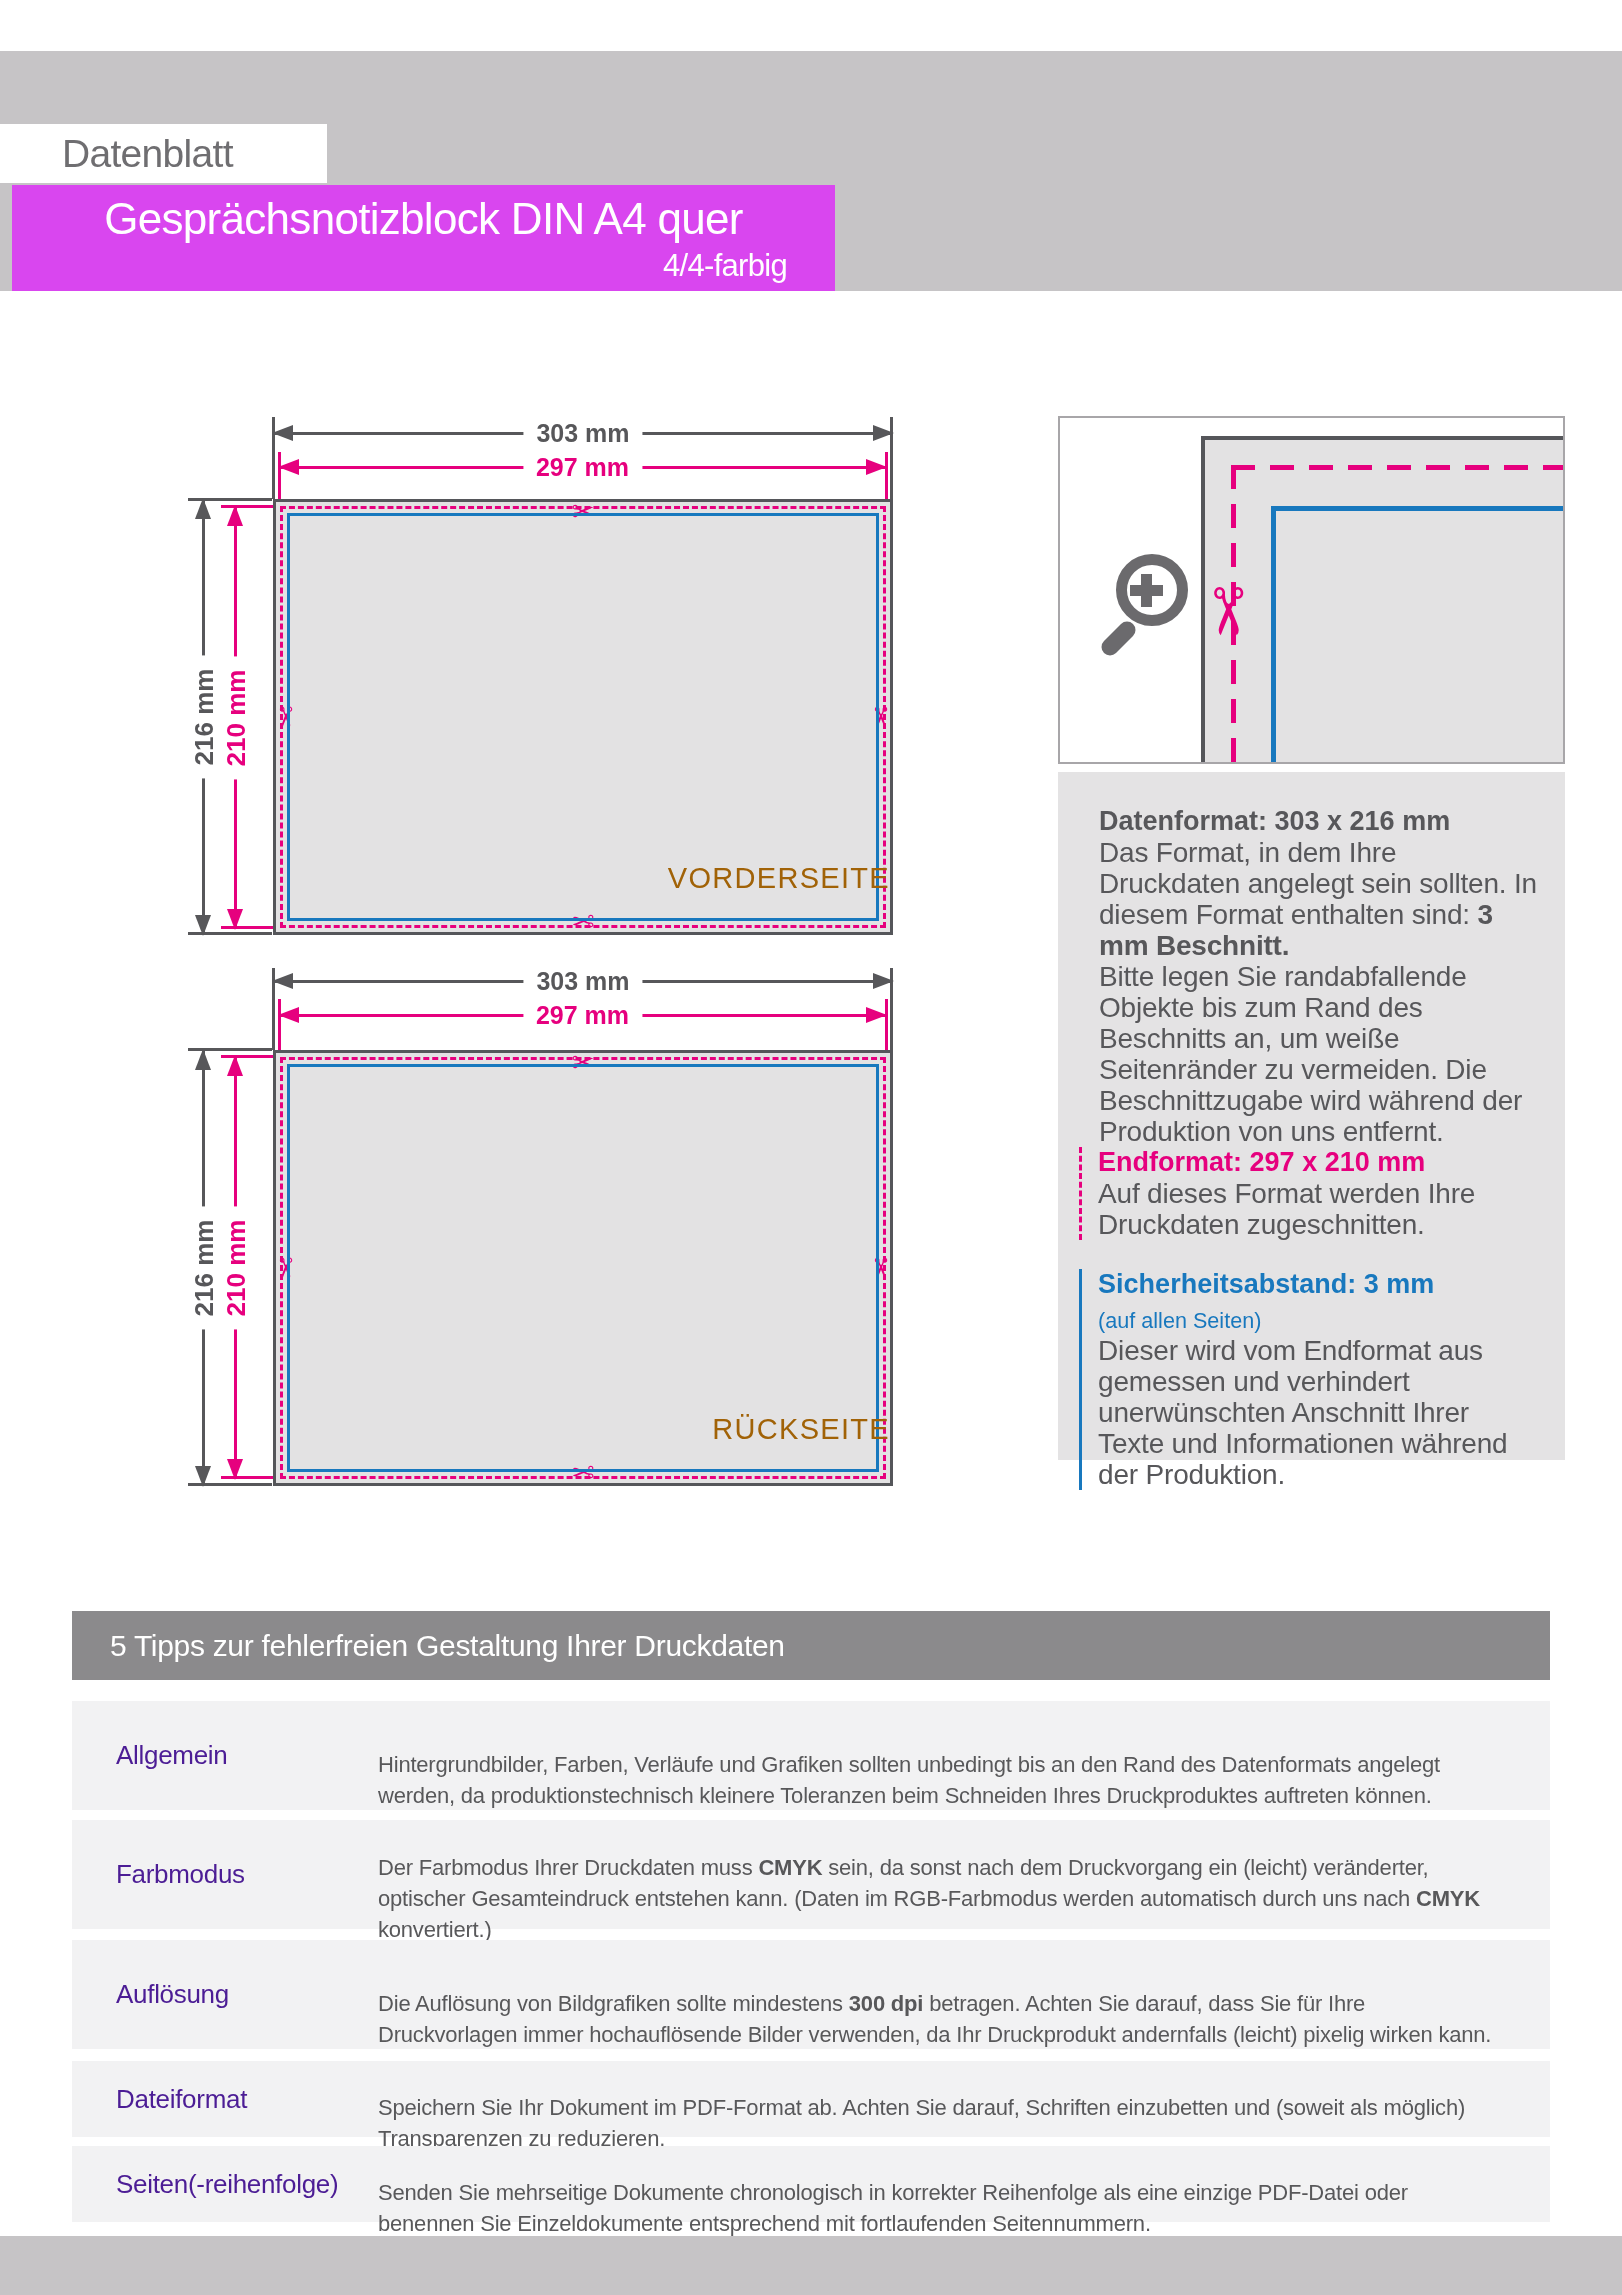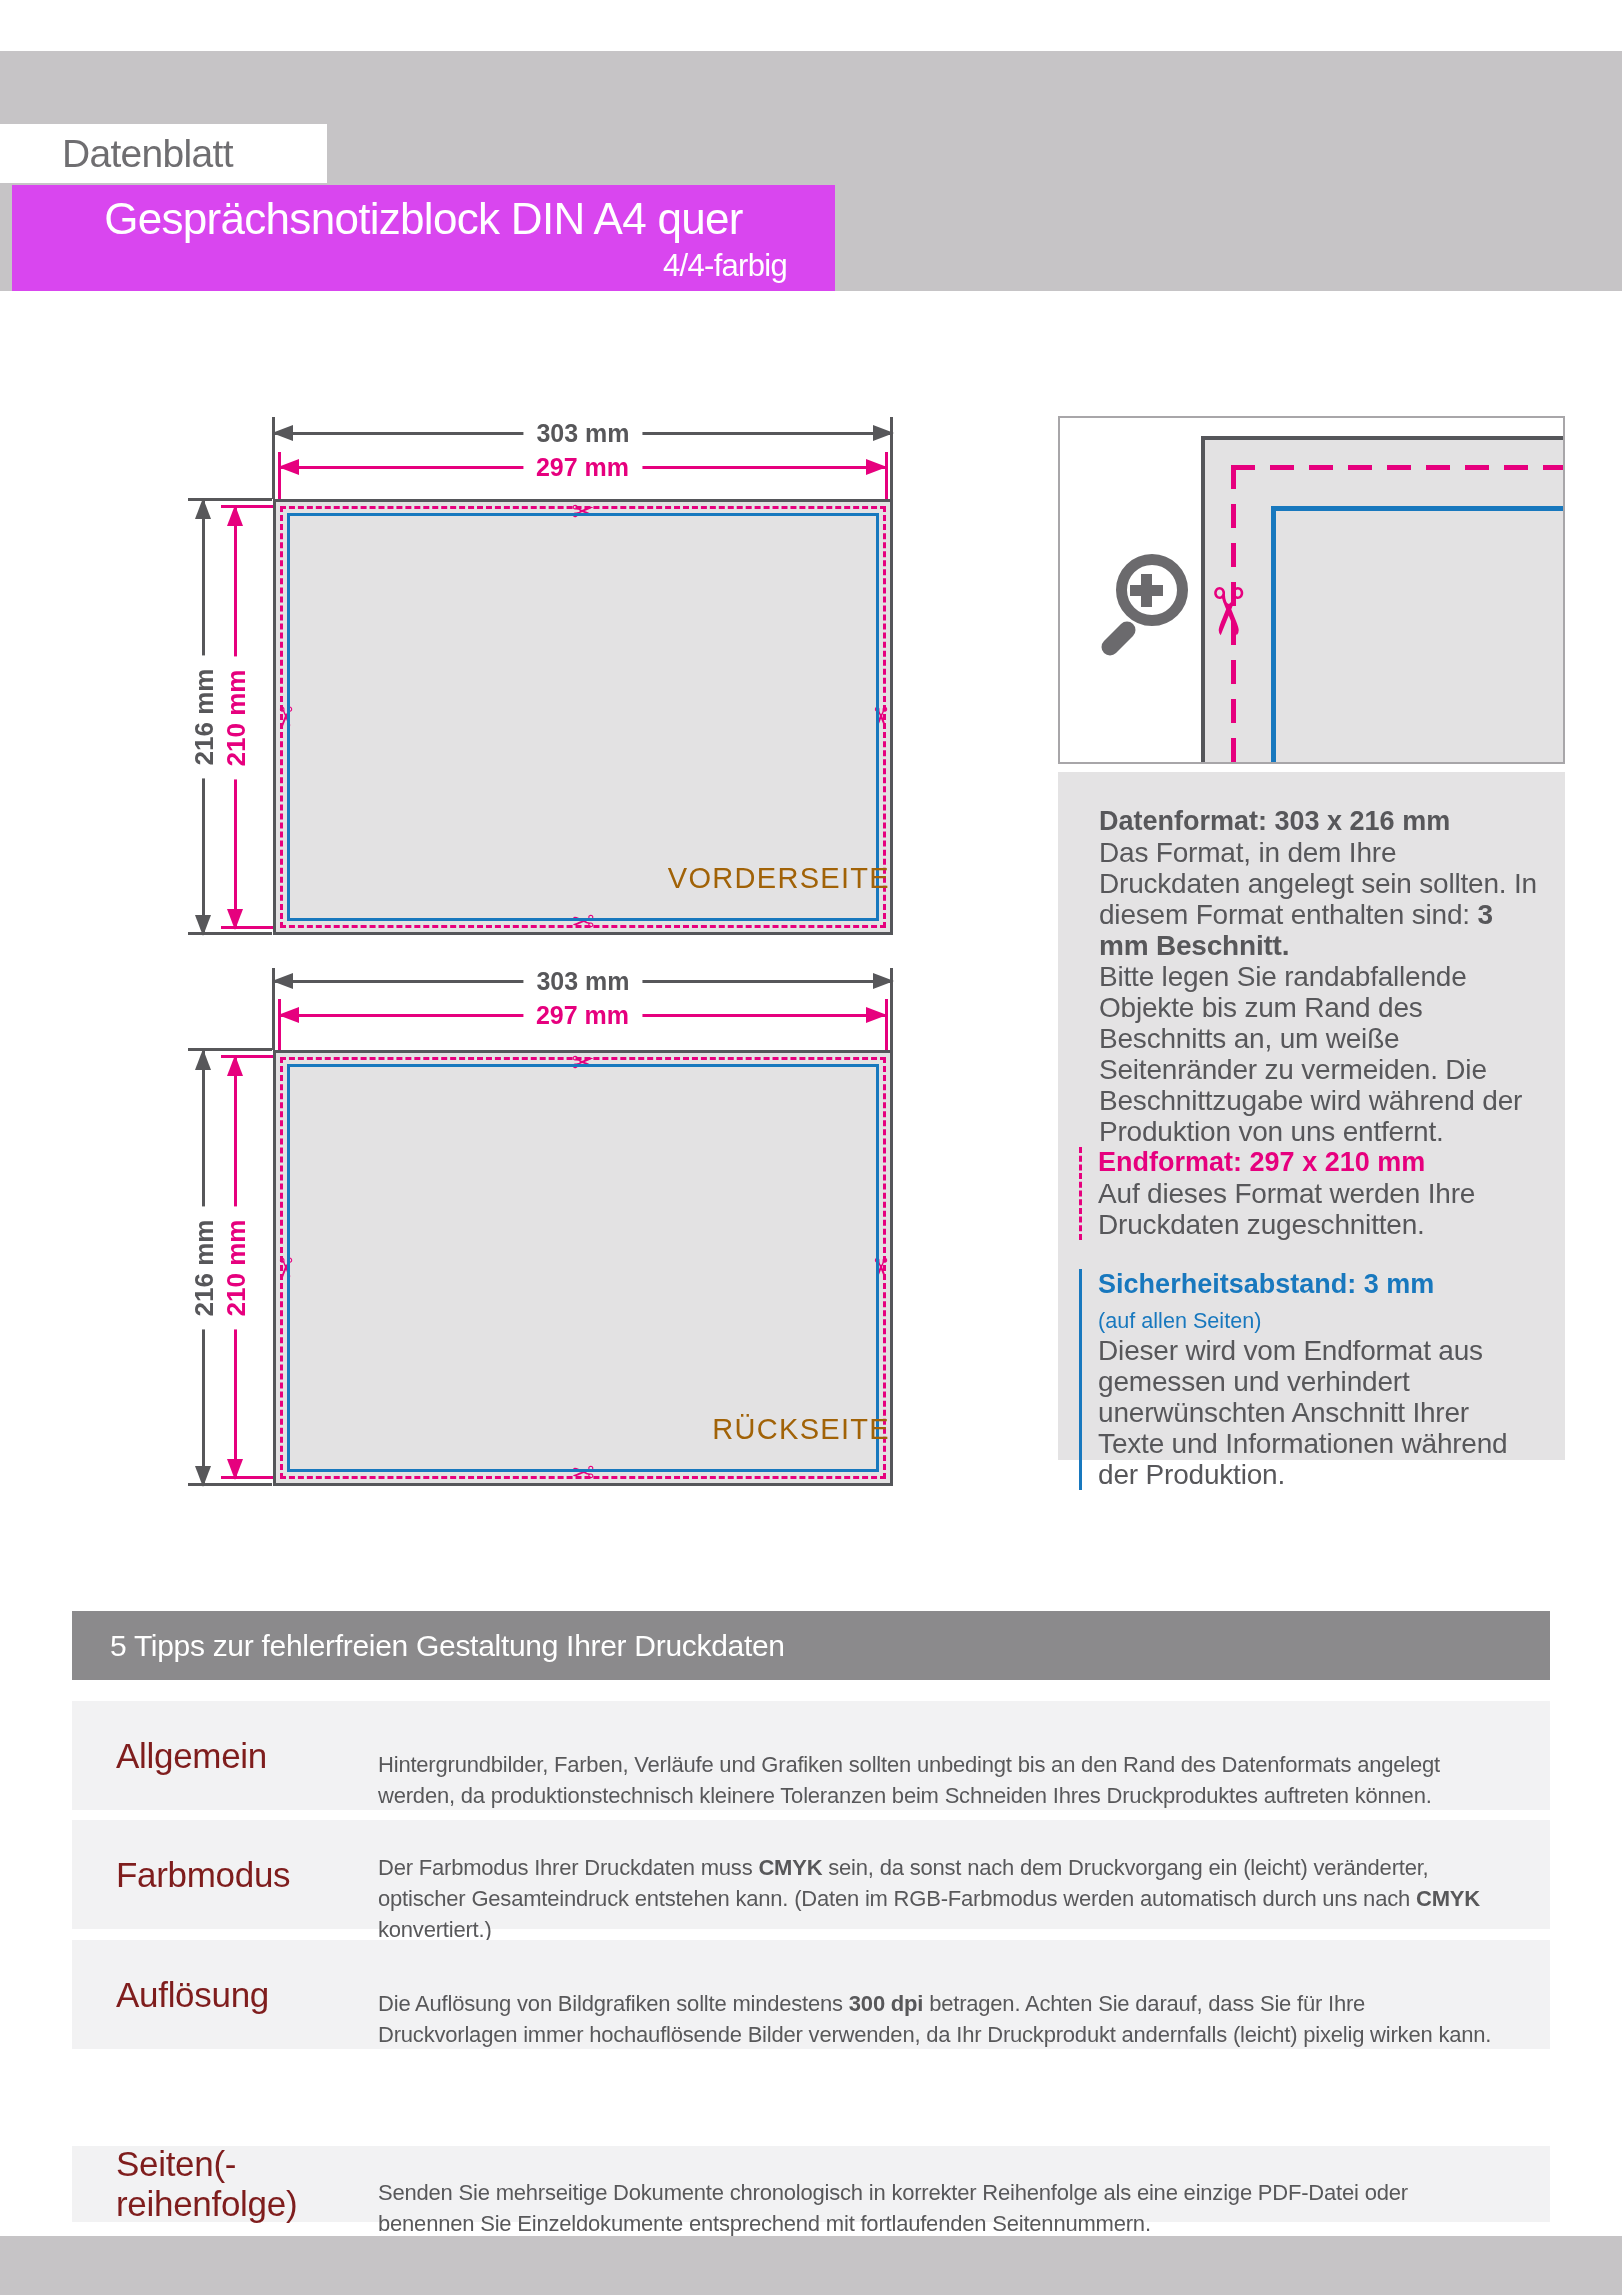--- a/index.html
+++ b/index.html
@@ -96,21 +96,21 @@
   .block-end{border-left:3.9px dashed #e6007e;padding-left:15.7px;margin-left:-19.6px;margin-bottom:29px;}
   .block-end .info-h{color:#e6007e;}
   .block-safe{border-left:3.9px solid #1878be;padding-left:15.7px;margin-left:-19.6px;}
   .block-safe .info-h{color:#1878be;margin-bottom:8px;}
   .block-safe .sub{font-size:21.6px;color:#1878be;margin-bottom:1.3px;}
 
   
   .tips-banner{position:absolute;left:72px;top:1611px;width:1478px;height:69px;background:#8b8a8c;}
   .tips-banner span{position:absolute;left:38px;top:0;line-height:69px;font-size:30px;color:#ffffff;letter-spacing:-0.3px;}
   .tip-row{position:absolute;left:72px;width:1478px;background:#f2f2f3;display:flex;align-items:center;box-sizing:border-box;}
-  .tip-label{flex:0 0 262px;padding-left:44px;font-size:35px;color:#7f1d1d;letter-spacing:-0.3px;}
+  .tip-label{flex:0 0 262px;padding-left:44px;font-size:26px;color:#4c1d95;letter-spacing:-0.3px;}
   .tip-text{width:1132px;font-size:22px;line-height:31px;color:#58585a;letter-spacing:-0.2px;margin-top:48px;}
 
   .footer{position:absolute;left:0;top:2236px;width:1623px;height:60px;background:#c6c4c6;}
 </style>
 </head>
 <body>
 
 <div id="page">
 
   <div class="top-band"></div>
@@ -247,20 +247,24 @@
     <div class="tip-text"><span>Hintergrundbilder, Farben, Verläufe und Grafiken sollten unbedingt bis an den Rand des Datenformats angelegt werden, da produktionstechnisch kleinere Toleranzen beim Schneiden Ihres Druckproduktes auftreten können.</span></div>
   </div>
   <div class="tip-row" style="top:1820px;height:109px;">
     <div class="tip-label">Farbmodus</div>
     <div class="tip-text"><span>Der Farbmodus Ihrer Druckdaten muss </span><b>CMYK</b><span> sein, da sonst nach dem Druckvorgang ein (leicht) veränderter, optischer Gesamteindruck entstehen kann. (Daten im RGB-Farbmodus werden automatisch durch uns nach </span><b>CMYK</b><span> konvertiert.)</span></div>
   </div>
   <div class="tip-row" style="top:1940px;height:109px;">
     <div class="tip-label">Auflösung</div>
     <div class="tip-text"><span>Die Auflösung von Bildgrafiken sollte mindestens </span><b>300 dpi</b><span> betragen. Achten Sie darauf, dass Sie für Ihre Druckvorlagen immer hochauflösende Bilder verwenden, da Ihr Druckprodukt andernfalls (leicht) pixelig wirken kann.</span></div>
   </div>
+  <div class="tip-row" style="top:2061px;height:76px;">
+    <div class="tip-label">Dateiformat</div>
+    <div class="tip-text"><span>Speichern Sie Ihr Dokument im PDF-Format ab. Achten Sie darauf, Schriften einzubetten und (soweit als möglich) Transparenzen zu reduzieren.</span></div>
+  </div>
   <div class="tip-row" style="top:2146px;height:76px;">
     <div class="tip-label">Seiten(-reihenfolge)</div>
     <div class="tip-text"><span>Senden Sie mehrseitige Dokumente chronologisch in korrekter Reihenfolge als eine einzige PDF-Datei oder benennen Sie Einzeldokumente entsprechend mit fortlaufenden Seitennummern.</span></div>
   </div>
 
   <div class="footer"></div>
 </div>
 
 
 </body></html>

